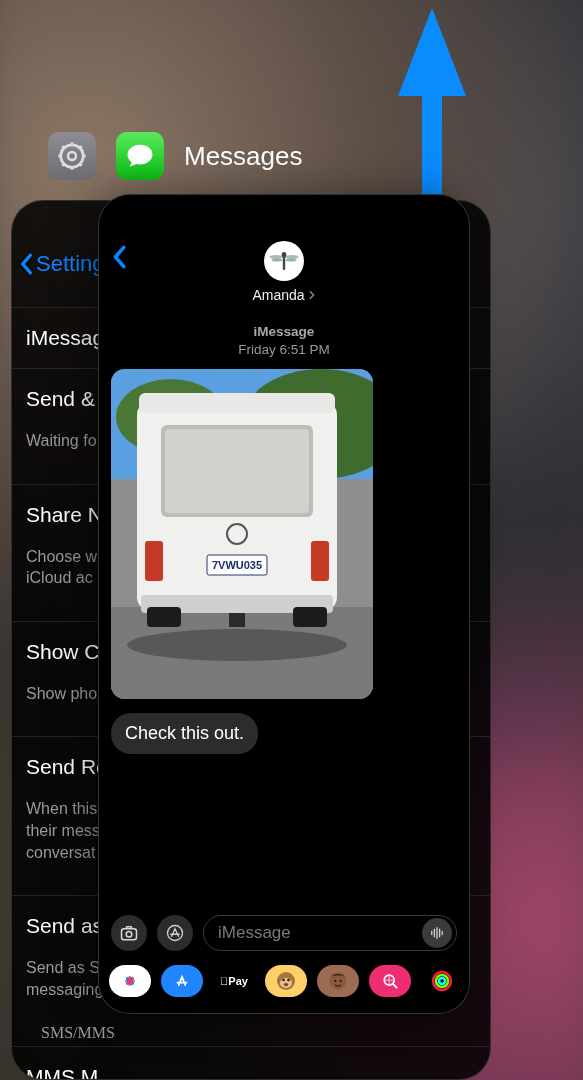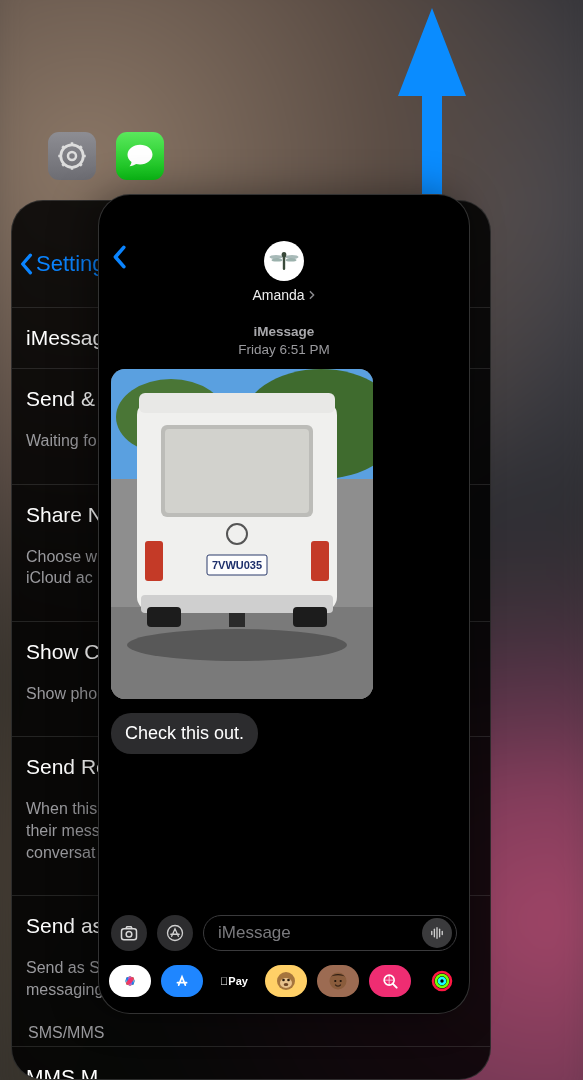--- a/index.html
+++ b/index.html
@@ -57,21 +57,21 @@
   .settings-row {
     border-top: 1px solid rgba(120,120,120,0.25);
     padding: 18px 14px;
   }
   .settings-row .title { font-size: 21px; }
   .settings-sub {
     padding: 1px 14px 14px 14px;
     color: #9a9a9e; font-size: 16px; line-height: 1.35;
   }
   .settings-sep { height: 18px; }
-  .sms-caption { padding: 10px 14px 4px 16px; color: #9a9a9e; font-size: 16px; }
+  .sms-caption { padding: 10px 14px 4px 29px; color: #9a9a9e; font-size: 16px; font-family: Liberation Serif, serif; }
 
   
   .messages-card {
     position: absolute;
     top: 194px; left: 98px;
     width: 372px; height: 820px;
     background: #000;
     border-radius: 32px;
     border: 1px solid rgba(100,100,100,0.5);
     color: #fff;
@@ -200,20 +200,21 @@
         <line x1="4.2" y1="19.8" x2="6" y2="18"></line>
         <line x1="18" y1="6" x2="19.8" y2="4.2"></line>
       </g>
     </svg>
   </div>
   <div class="app-icon messages-app-icon">
     <svg width="30" height="30" viewBox="0 0 24 24">
       <path d="M12 3C6.5 3 2 6.6 2 11c0 2.3 1.2 4.3 3.2 5.7-.2 1.3-.9 2.7-1.6 3.5 1.9-.2 3.9-1 5.3-1.9 1 .2 2 .4 3.1.4 5.5 0 10-3.6 10-8S17.5 3 12 3z" fill="#fff"></path>
     </svg>
   </div>
+  <span class="app-title">Messages</span>
 </div>
 
 <div class="settings-card">
   <div class="settings-back">
     <svg width="16" height="22" viewBox="0 0 12 20">
       <polyline points="10,2 3,10 10,18" fill="none" stroke="#0a84ff" stroke-width="3" stroke-linecap="round" stroke-linejoin="round"></polyline>
     </svg>
     <span>Settings</span>
   </div>
 

